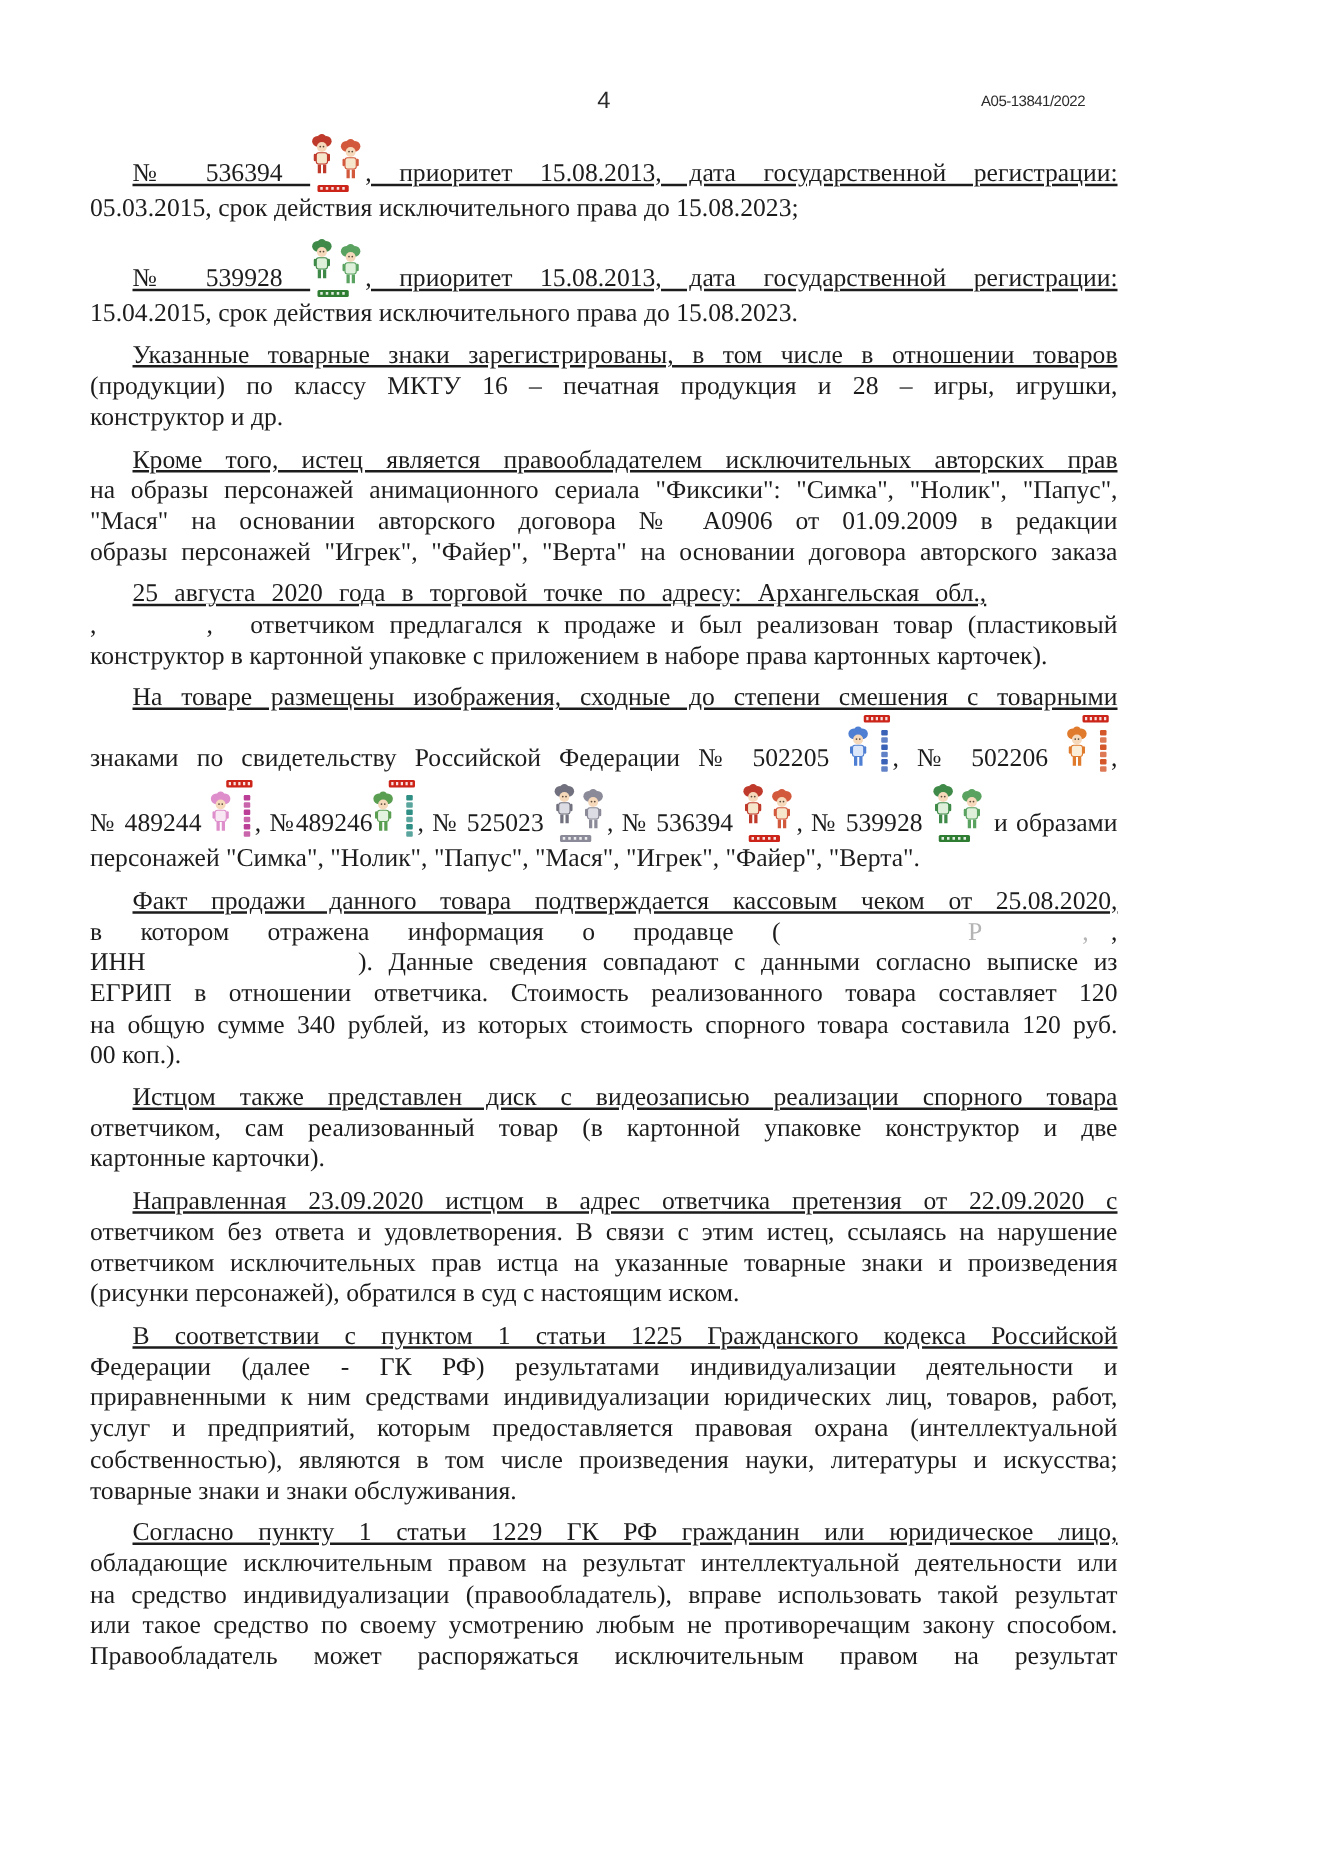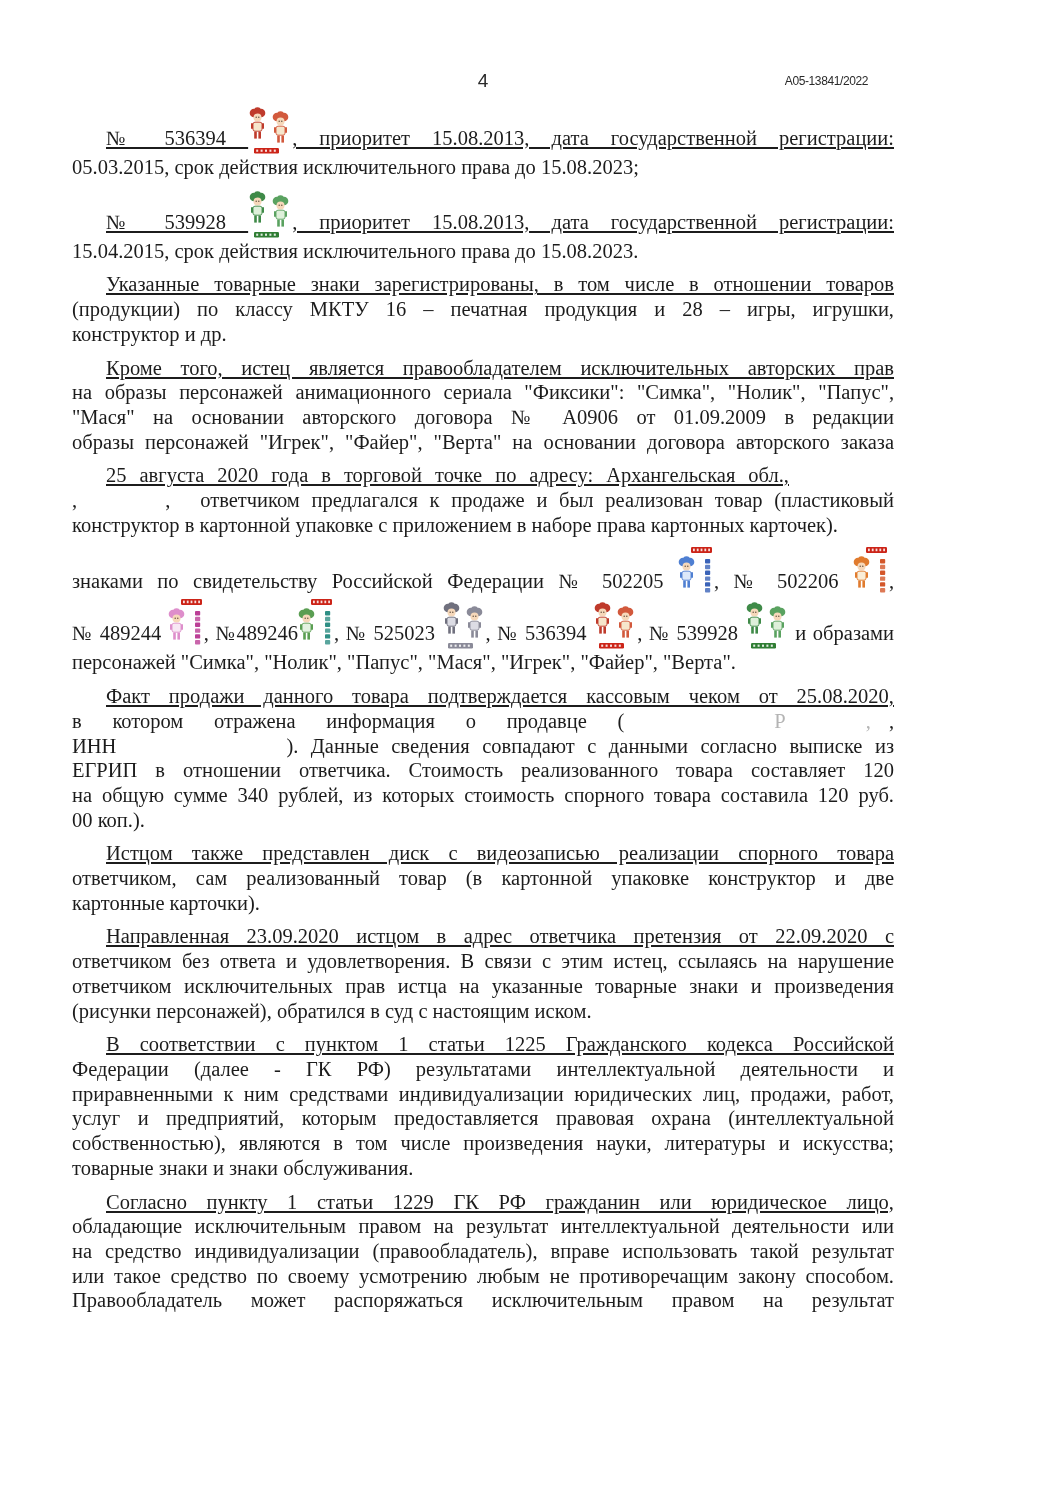--- a/index.html
+++ b/index.html
@@ -137,20 +137,21 @@
           <div class="line j"><span>на образы персонажей анимационного сериала "Фиксики": "Симка", "Нолик", "Папус",</span></div>
           <div class="line j"><span>"Мася" на основании авторского договора № А0906 от 01.09.2009 в редакции</span></div>
           <div class="line j"><span>образы персонажей "Игрек", "Файер", "Верта" на основании договора авторского заказа</span></div>
         </div>
         <div class="para">
           <div class="line j ind"><span>25 августа 2020 года в торговой точке по адресу: Архангельская обл.,</span><span class="gap" style="width: 105px;"></span></div>
           <div class="line j"><span>,</span><span class="gap" style="width: 88px;"></span><span>,</span><span class="gap" style="width: 30px;"></span><span>ответчиком предлагался к продаже и был реализован товар (пластиковый</span></div>
           <div class="line"><span>конструктор в картонной упаковке с приложением в наборе права картонных карточек).</span></div>
         </div>
         <div class="para">
+          <div class="line j ind"><span>На товаре размещены изображения, сходные до степени смешения с товарными</span></div>
           <div class="line j"><span>знаками по свидетельству Российской Федерации № 502205 </span><span class="tm"><svg xmlns="http://www.w3.org/2000/svg" width="36" height="52" viewBox="0 0 36 52">
                 <rect x="13" y="1" width="21" height="6" rx="1.2" fill="#cc2418"></rect>
                 <rect x="15" y="2.6" width="1.8" height="2.6" fill="#ffffff" opacity="0.85"></rect>
                 <rect x="18.8" y="2.6" width="1.8" height="2.6" fill="#ffffff" opacity="0.85"></rect>
                 <rect x="22.6" y="2.6" width="1.8" height="2.6" fill="#ffffff" opacity="0.85"></rect>
                 <rect x="26.4" y="2.6" width="1.8" height="2.6" fill="#ffffff" opacity="0.85"></rect>
                 <rect x="30.2" y="2.6" width="1.8" height="2.6" fill="#ffffff" opacity="0.85"></rect>
                 <circle cx="5" cy="16" r="4.3" fill="#4f7fd2"></circle>
                 <circle cx="12" cy="16" r="4.3" fill="#4f7fd2"></circle>
                 <circle cx="8.5" cy="13.6" r="3.4" fill="#4f7fd2"></circle>
@@ -345,22 +346,22 @@
           <div class="line"><span>картонные карточки).</span></div>
         </div>
         <div class="para">
           <div class="line j ind"><span>Направленная 23.09.2020 истцом в адрес ответчика претензия от 22.09.2020 с</span></div>
           <div class="line j"><span>ответчиком без ответа и удовлетворения. В связи с этим истец, ссылаясь на нарушение</span></div>
           <div class="line j"><span>ответчиком исключительных прав истца на указанные товарные знаки и произведения</span></div>
           <div class="line"><span>(рисунки персонажей), обратился в суд с настоящим иском.</span></div>
         </div>
         <div class="para">
           <div class="line j ind"><span>В соответствии с пунктом 1 статьи 1225 Гражданского кодекса Российской</span></div>
-          <div class="line j"><span>Федерации (далее - ГК РФ) результатами интеллектуальной деятельности и</span></div>
-          <div class="line j"><span>приравненными к ним средствами индивидуализации юридических лиц, продажи, работ,</span></div>
+          <div class="line j"><span>Федерации (далее - ГК РФ) результатами индивидуализации деятельности и</span></div>
+          <div class="line j"><span>приравненными к ним средствами индивидуализации юридических лиц, товаров, работ,</span></div>
           <div class="line j"><span>услуг и предприятий, которым предоставляется правовая охрана (интеллектуальной</span></div>
           <div class="line j"><span>собственностью), являются в том числе произведения науки, литературы и искусства;</span></div>
           <div class="line"><span>товарные знаки и знаки обслуживания.</span></div>
         </div>
         <div class="para">
           <div class="line j ind"><span>Согласно пункту 1 статьи 1229 ГК РФ гражданин или юридическое лицо,</span></div>
           <div class="line j"><span>обладающие исключительным правом на результат интеллектуальной деятельности или</span></div>
           <div class="line j"><span>на средство индивидуализации (правообладатель), вправе использовать такой результат</span></div>
           <div class="line j"><span>или такое средство по своему усмотрению любым не противоречащим закону способом.</span></div>
           <div class="line j"><span>Правообладатель может распоряжаться исключительным правом на результат</span></div>

